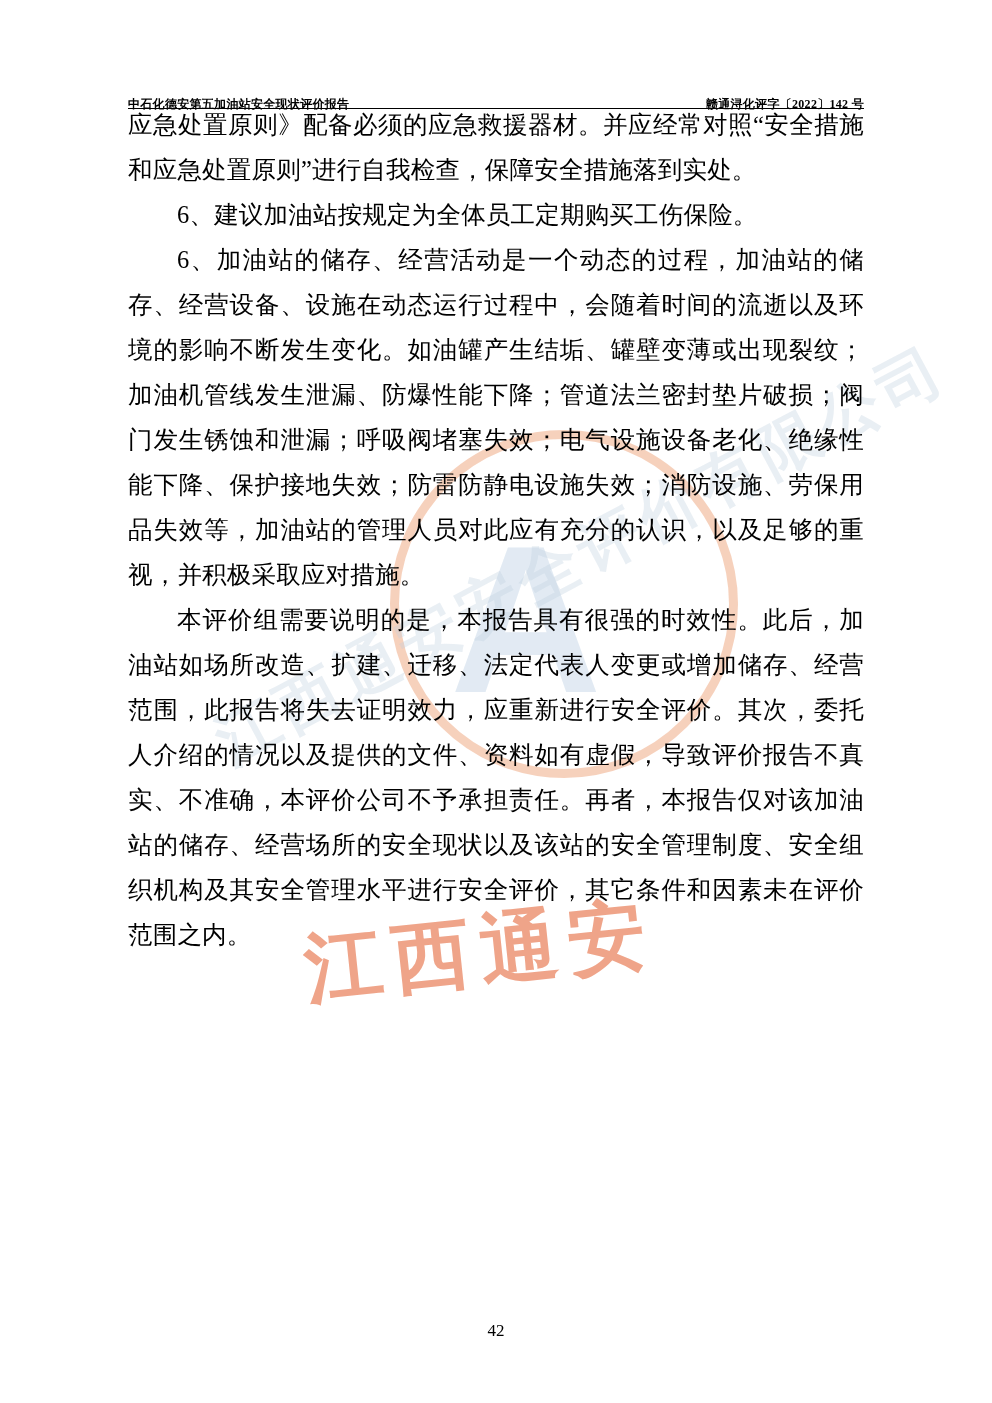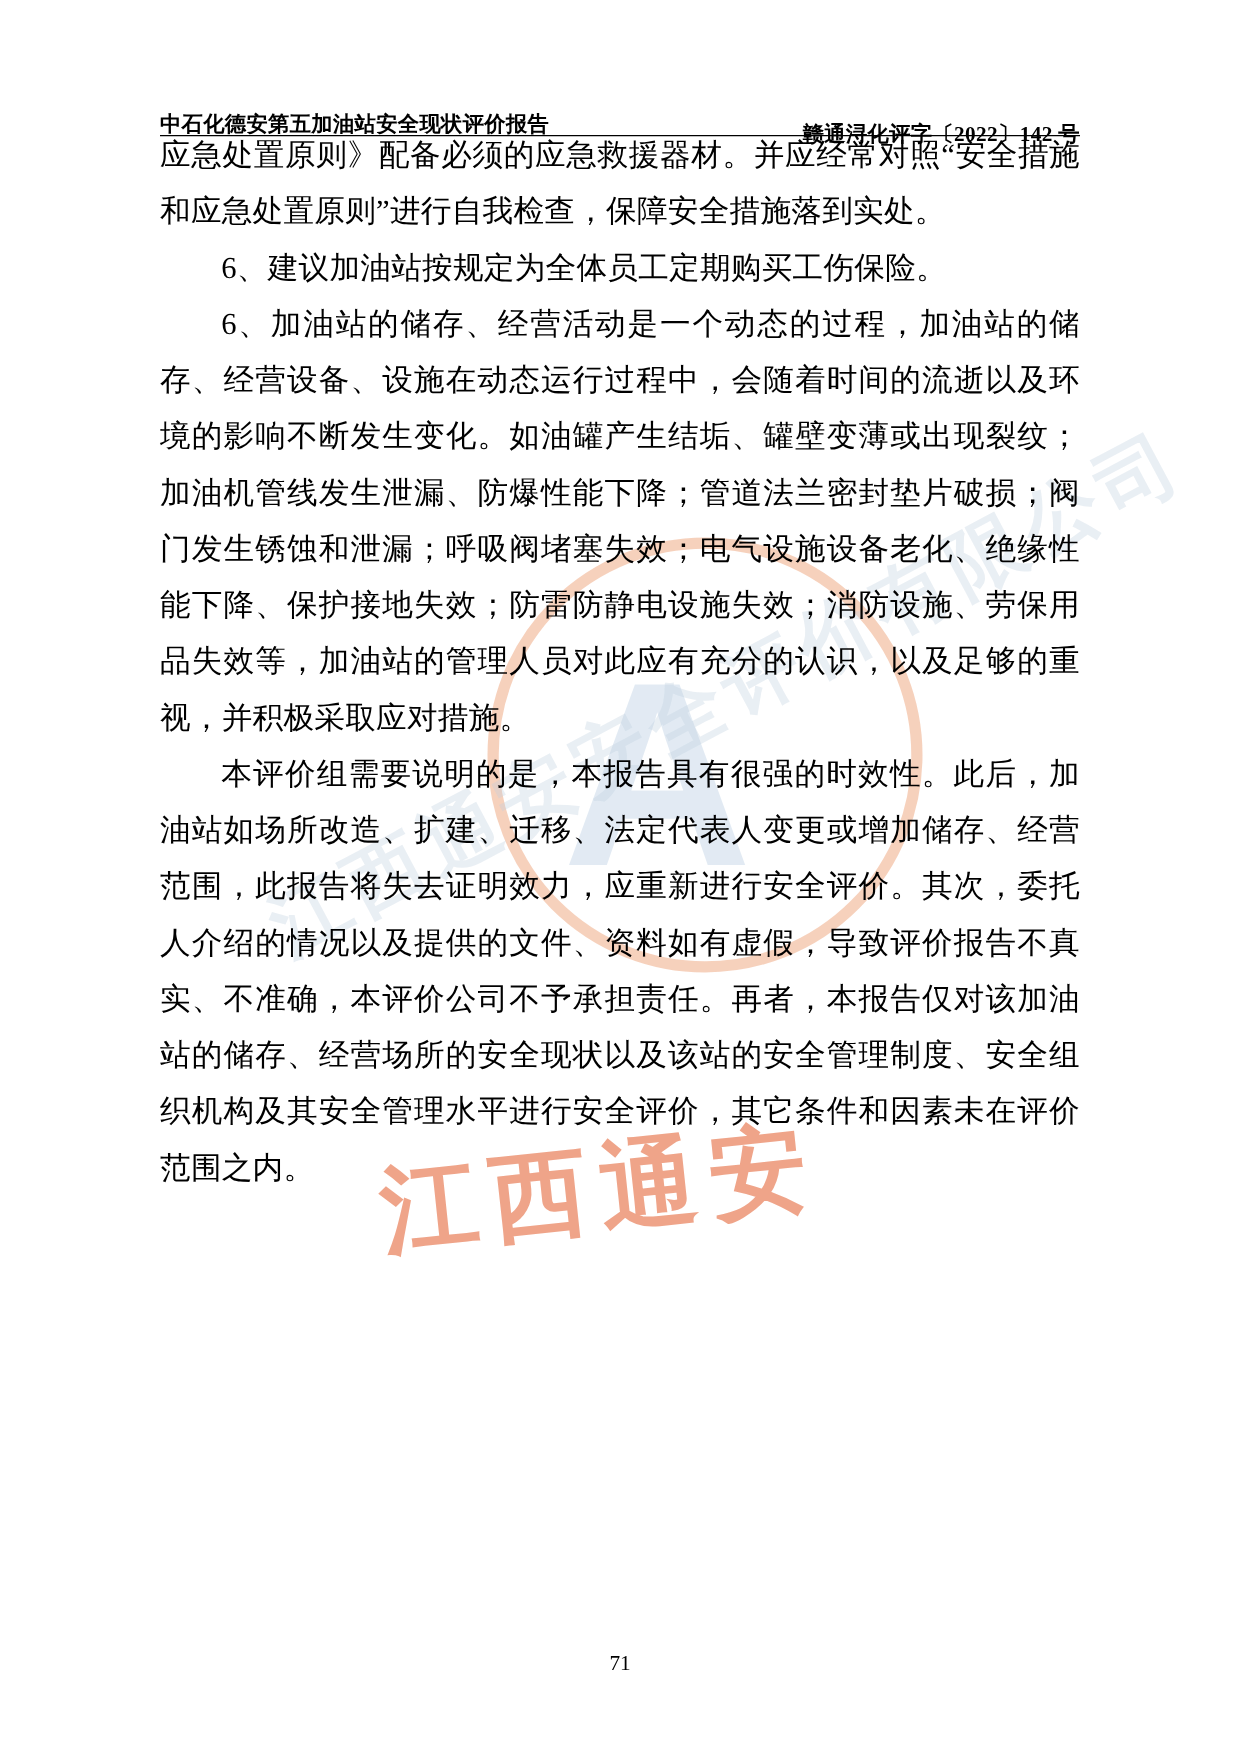--- a/index.html
+++ b/index.html
@@ -25,22 +25,22 @@
   }
 
   
   .header {
     position: absolute;
     top: 80px;
     left: 128px;
     right: 128px;
     display: flex;
     justify-content: space-between;
-    align-items: center;
-    font-size: 17px;
+    align-items: flex-end;
+    font-size: 12px;
     font-weight: bold;
     letter-spacing: 0.3px;
   }
   .header-left { white-space: nowrap; }
   .header-right { white-space: nowrap; margin-top: 16px; }
   .header-rule {
     position: absolute;
     top: 108px;
     left: 128px;
     right: 128px;
@@ -167,15 +167,15 @@
 
     <p class="indent">6、建议加油站按规定为全体员工定期购买工伤保险。</p>
 
     <p class="indent">6、加油站的储存、经营活动是一个动态的过程，加油站的储存、经营设备、设施在动态运行过程中，会随着时间的流逝以及环境的影响不断发生变化。如油罐产生结垢、罐壁变薄或出现裂纹；加油机管线发生泄漏、防爆性能下降；管道法兰密封垫片破损；阀门发生锈蚀和泄漏；呼吸阀堵塞失效；电气设施设备老化、绝缘性能下降、保护接地失效；防雷防静电设施失效；消防设施、劳保用品失效等，加油站的管理人员对此应有充分的认识，以及足够的重视，并积极采取应对措施。</p>
 
 
     <p class="indent">本评价组需要说明的是，本报告具有很强的时效性。此后，加油站如场所改造、扩建、迁移、法定代表人变更或增加储存、经营范围，此报告将失去证明效力，应重新进行安全评价。其次，委托人介绍的情况以及提供的文件、资料如有虚假，导致评价报告不真实、不准确，本评价公司不予承担责任。再者，本报告仅对该加油站的储存、经营场所的安全现状以及该站的安全管理制度、安全组织机构及其安全管理水平进行安全评价，其它条件和因素未在评价范围之内。</p>
 
   </div>
 
-  <div class="page-number">71</div>
+  <div class="page-number">42</div>
 
 </div>
 
 </body></html>

